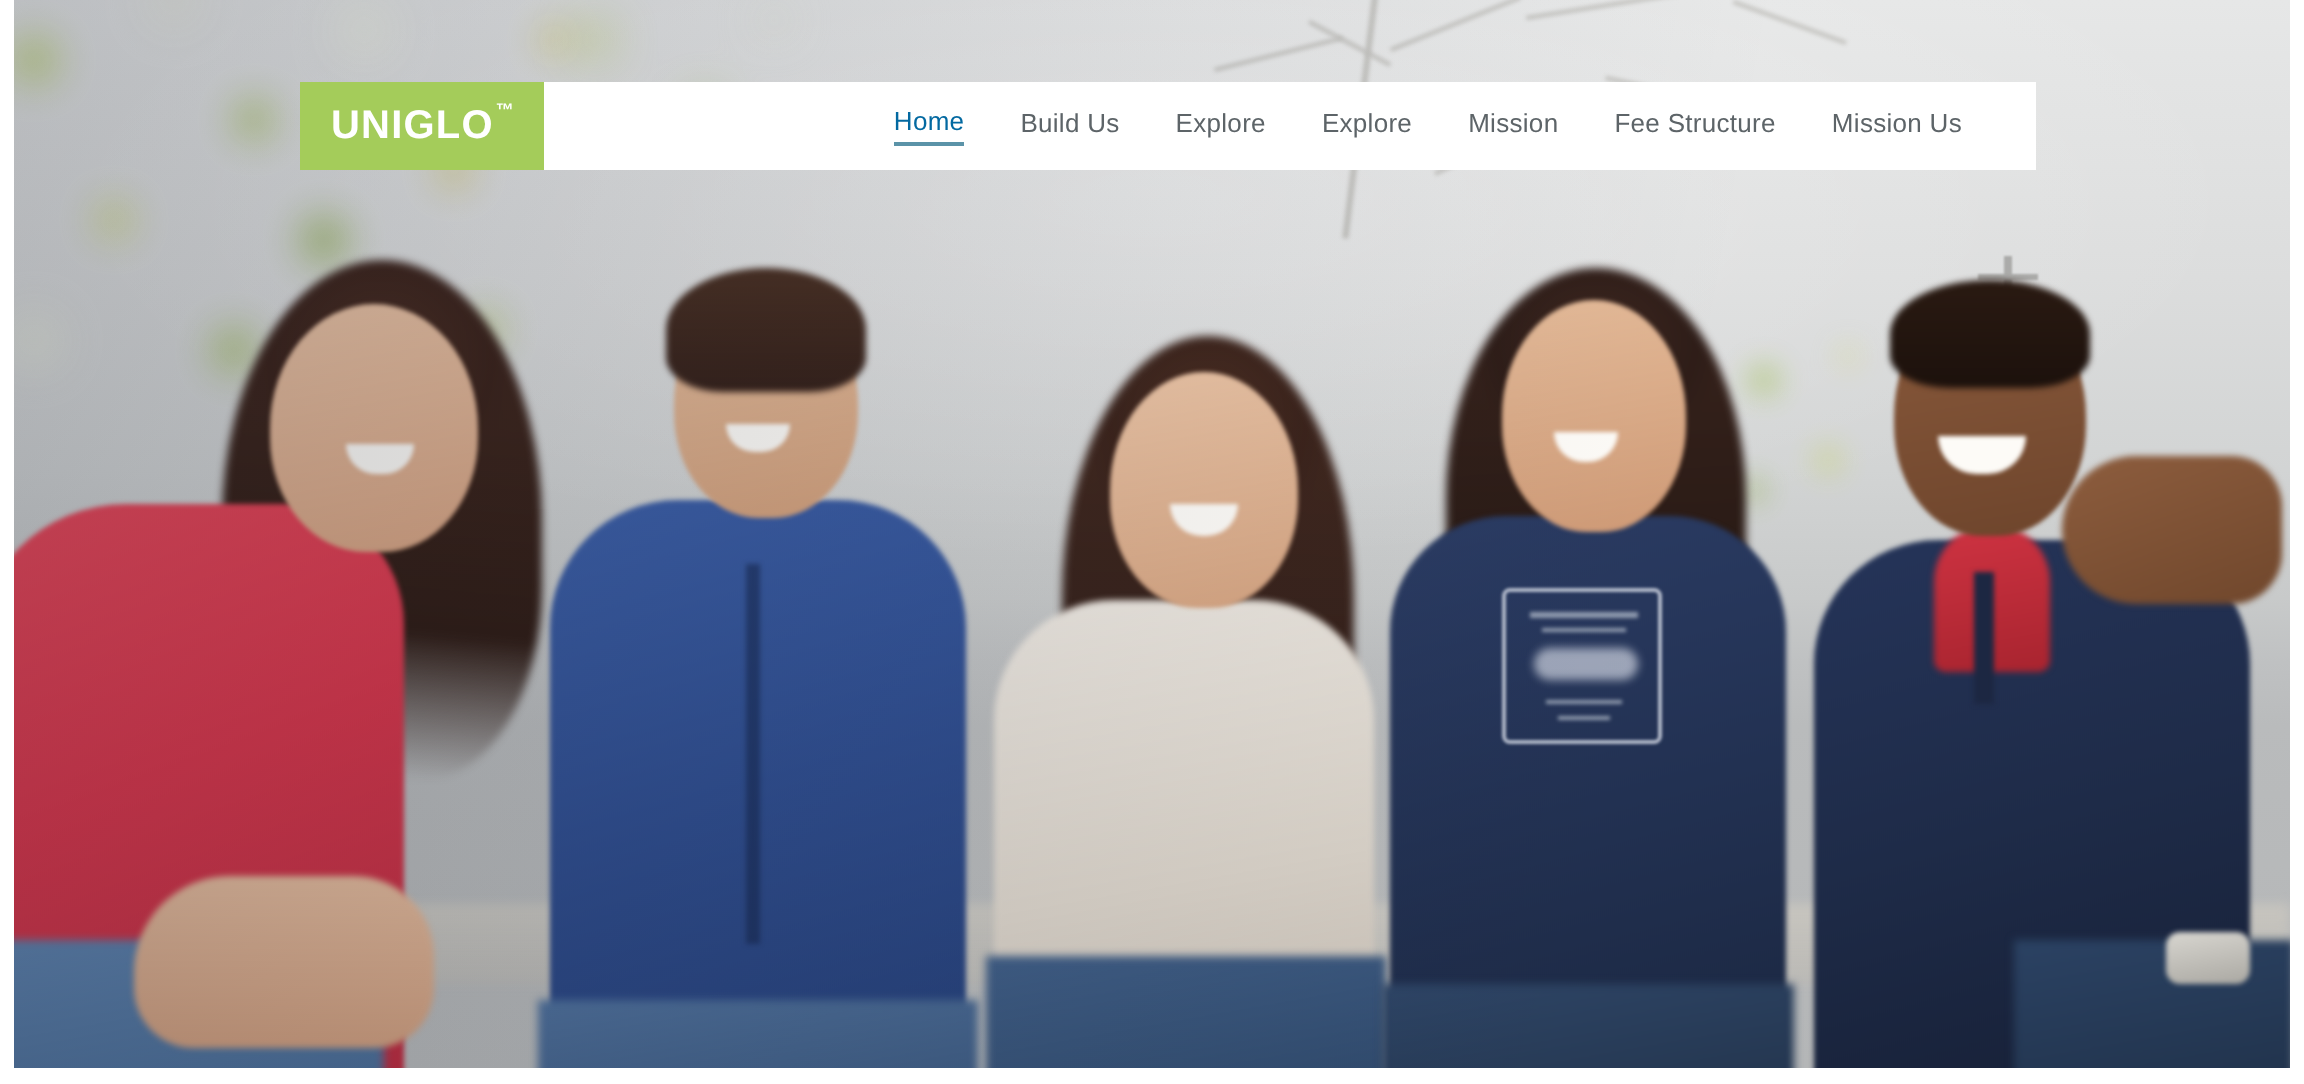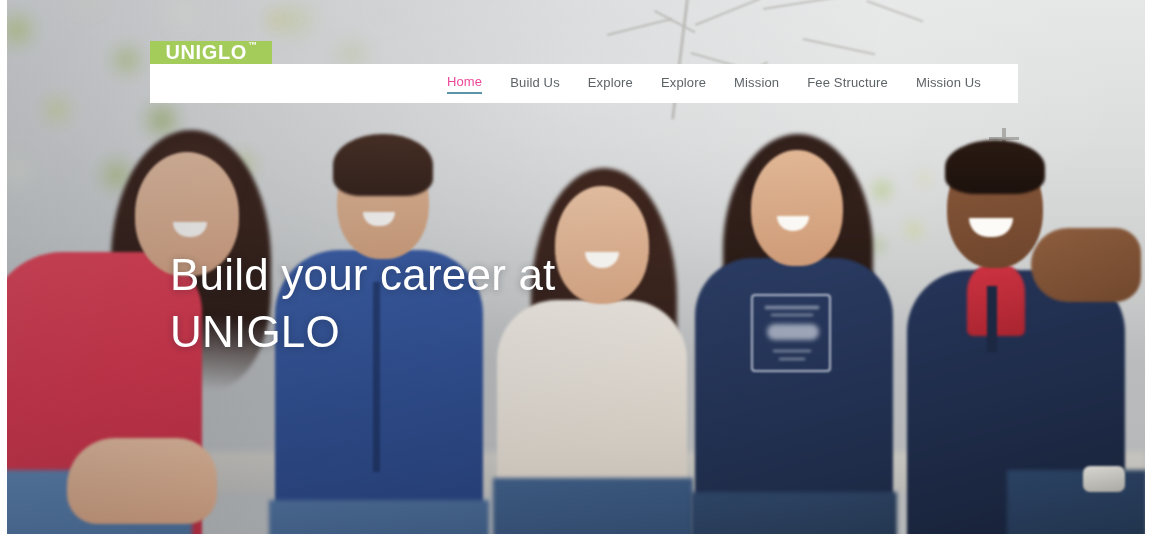--- a/index.html
+++ b/index.html
@@ -416,25 +416,24 @@
     background: linear-gradient(100deg, rgba(20,28,44,.20) 0%, rgba(20,28,44,.06) 48%, rgba(20,28,44,0) 72%);
     pointer-events: none;
   }
 
   
   .header {
     position: absolute;
     left: 143px;
     top: 41px;
     width: 868px;
-    height: 62px;
+    height: 44px;
     display: flex;
     align-items: stretch;
     z-index: 5;
-    flex-direction: column;
   }
 
   .logo-block {
     width: 122px;
     background: #a4cc5a;
     display: flex;
     align-items: center;
     justify-content: center;
   }
 
@@ -476,21 +475,21 @@
     font-size: 13px;
     color: #5d6468;
     letter-spacing: .15px;
     cursor: pointer;
     padding-bottom: 3px;
     white-space: nowrap;
     font-family: "Liberation Sans", sans-serif;
   }
 
   .nav-item.active {
-    color: #ec4899;
+    color: #0369a1;
     border-bottom: 2px solid #5b93a8;
   }
 
   
   .hero-content {
     position: absolute;
     left: 163px;
     top: 246px;
     width: 480px;
     z-index: 4;
@@ -619,22 +618,18 @@
           <li class="nav-item">Explore</li>
           <li class="nav-item">Mission</li>
           <li class="nav-item">Fee Structure</li>
           <li class="nav-item">Mission Us</li>
         </ul>
       </nav>
     </div>
 
     <div class="hero-content">
 
-      <h1 class="hero-title">
-        <span>Build your career at</span><br>
-        <span>UNIGLO</span>
-      </h1>
 
 
     </div>
 
   </div>
 </div>
 
 </body></html>

